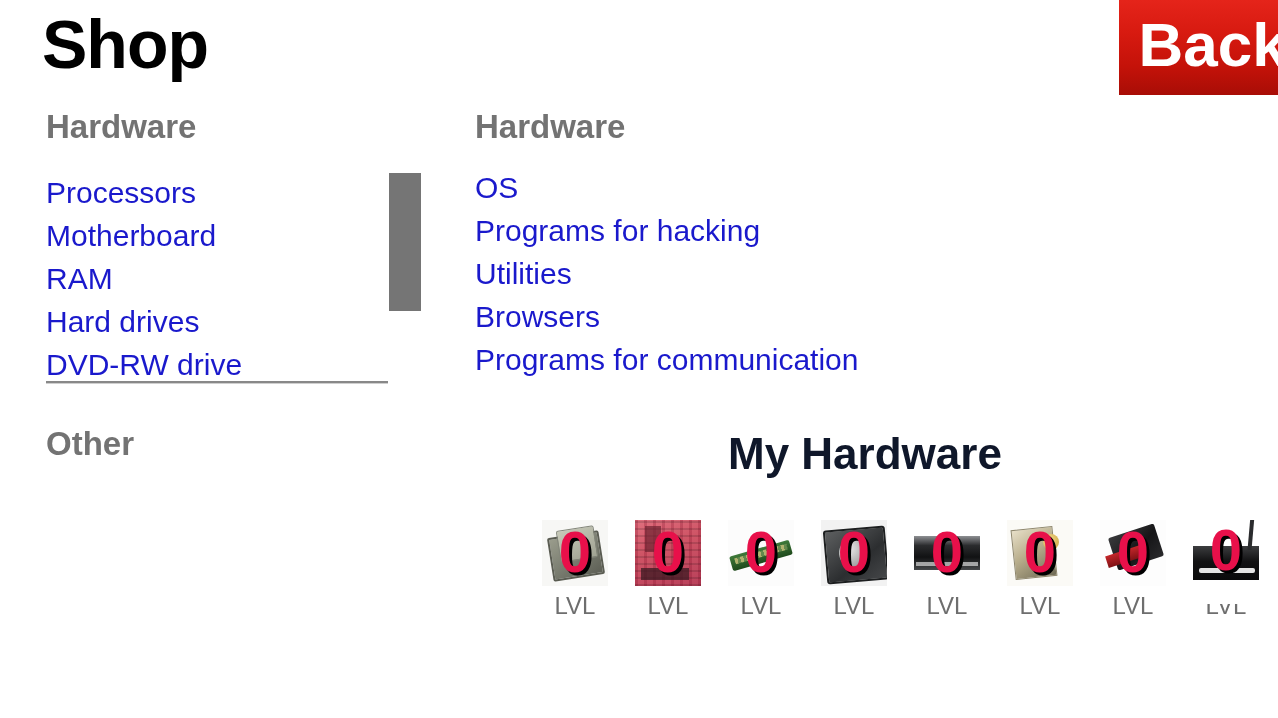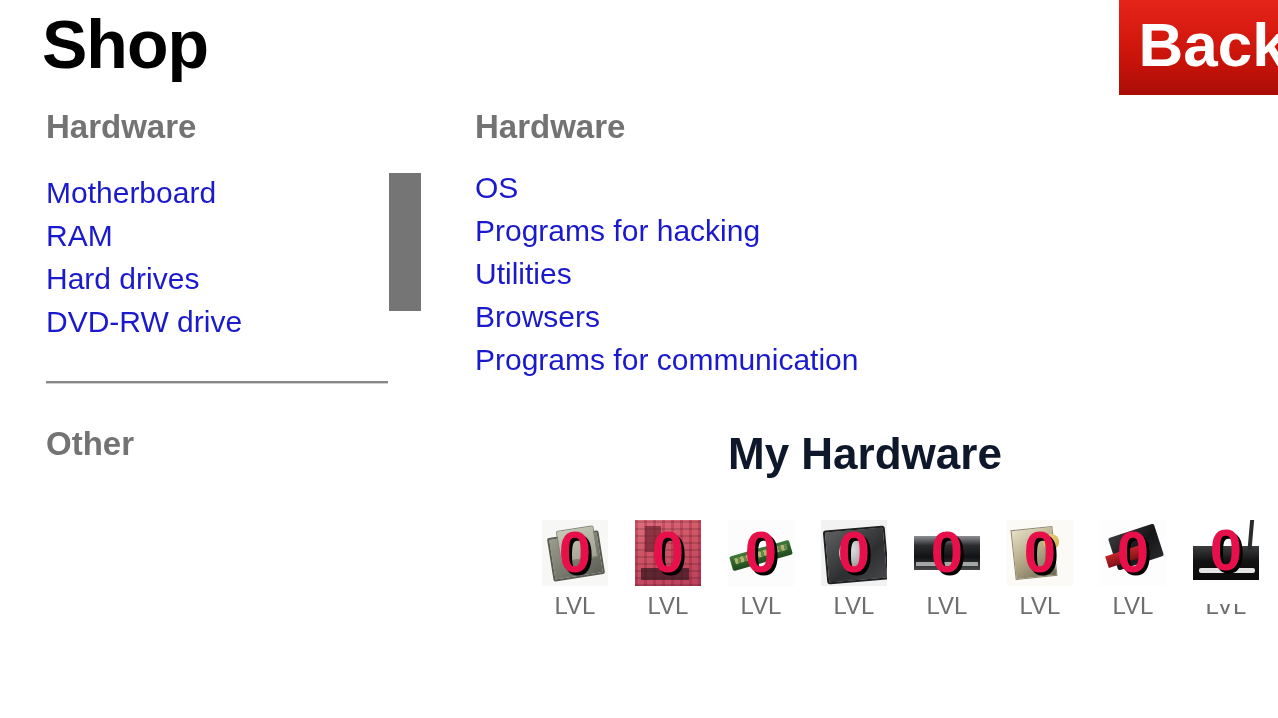--- a/index.html
+++ b/index.html
@@ -216,20 +216,21 @@
 <body>
 
 <div id="root">
 
   <div class="shop-title">Shop</div>
 
   <div class="back-btn">Back</div>
 
   <div class="col-head" id="hardware-head">Hardware</div>
   <div class="link-list" id="hardware-list">
+    <a class="lnk">Processors</a>
     <a class="lnk">Motherboard</a>
     <a class="lnk">RAM</a>
     <a class="lnk">Hard drives</a>
     <a class="lnk">DVD-RW drive</a>
   </div>
   <div class="scroll-thumb"></div>
   <div class="divider"></div>
 
   <div class="col-head" id="software-head">Hardware</div>
   <div class="link-list" id="software-list">

